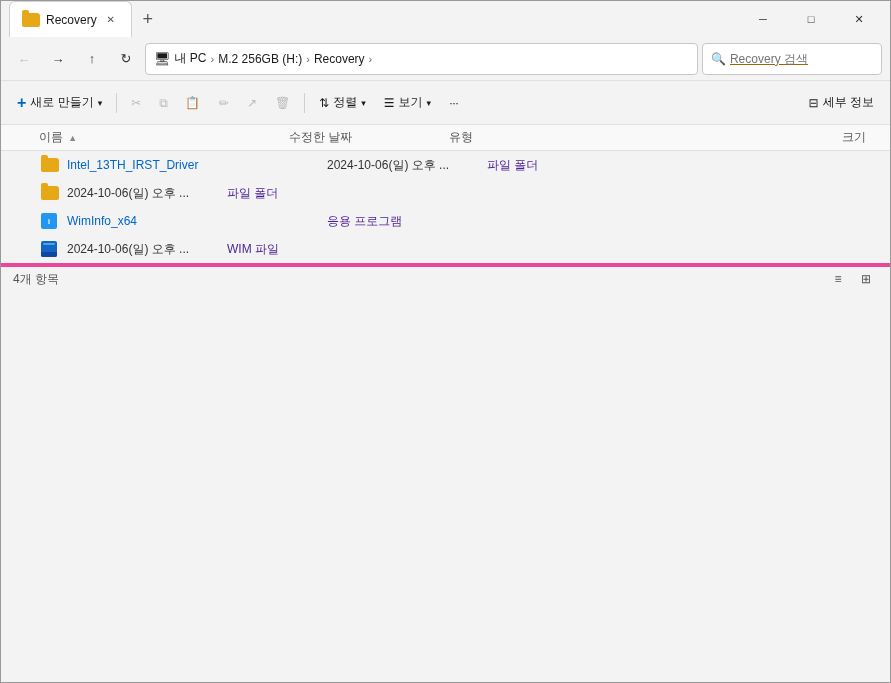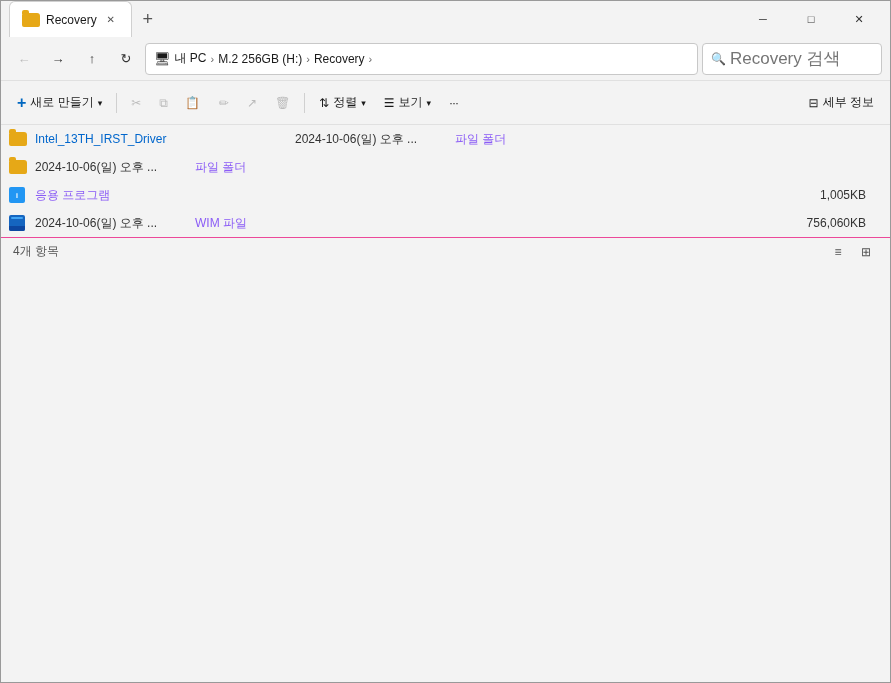--- a/index.html
+++ b/index.html
@@ -157,24 +157,25 @@
       border: 1px solid #c8c8c8;
       border-radius: 4px;
       padding: 4px 8px;
       height: 32px;
       width: 180px;
       gap: 4px;
     }
     .search-bar input {
       border: none;
       outline: none;
-      font-size: 17px;
+      font-size: 12px;
       background: transparent;
       width: 100%;
-      color: #8b5cf6;
+      color: #a16207;
+      text-decoration: underline;
     }
 
     
     .toolbar {
       display: flex;
       align-items: center;
       padding: 4px 8px;
       gap: 2px;
       border-bottom: 1px solid #e0e0e0;
       height: 44px;
@@ -226,20 +227,21 @@
       cursor: pointer;
     }
 
     .file-item {
       display: flex;
       align-items: center;
       padding: 2px 8px;
       cursor: default;
       height: 28px;
       font-size: 12px;
+      margin-left: 32px;
     }
     .file-icon {
       width: 20px;
       height: 16px;
       margin-right: 6px;
       flex-shrink: 0;
     }
     .folder-icon {
       width: 18px;
       height: 14px;
@@ -275,36 +277,36 @@
       white-space: nowrap;
       overflow: hidden;
       text-overflow: ellipsis;
     }
     .file-date {
       width: 160px;
       color: #333;
     }
     .file-type {
       width: 120px;
-      color: #8b5cf6;
+      color: #4c1d95;
     }
     .file-size {
       flex: 1;
       text-align: right;
       color: #333;
       padding-right: 16px;
     }
 
     
     .status-bar {
       display: flex;
       align-items: center;
       justify-content: space-between;
       padding: 4px 12px;
-      border-top: 1px solid #ec4899;
+      border-top: 4px solid #ec4899;
       background: #f3f3f3;
       height: 28px;
       font-size: 12px;
       color: #555;
     }
     .status-right {
       display: flex;
       gap: 4px;
     }
     .view-btn {
@@ -418,20 +420,35 @@
   <div class="toolbar-spacer"></div>
 
   <div class="detail-btn">
     <span>⊟</span>
     <span>세부 정보</span>
   </div>
 </div>
 
 <div class="file-list-wrapper">
 
+  <div class="file-list-header">
+    <span style="width:280px; padding-left:30px; display:inline-block;">
+      <span>이름</span>
+      <span class="sort-indicator">▲</span>
+    </span>
+    <span style="width:160px; display:inline-block;">
+      <span>수정한 날짜</span>
+    </span>
+    <span style="width:120px; display:inline-block;">
+      <span>유형</span>
+    </span>
+    <span style="flex:1; text-align:right; padding-right:16px; display:inline-block;">
+      <span>크기</span>
+    </span>
+  </div>
 
   <div id="file-list">
       <div class="file-item">
       <div class="file-icon" style="display:flex; align-items:center; margin-right:6px; width:20px;">
           <div class="folder-icon"></div>
         </div>
       <span class="file-name">Intel_13TH_IRST_Driver</span>
       <span class="file-date">2024-10-06(일) 오후 ...</span>
       <span class="file-type">파일 폴더</span>
       <span class="file-size"></span>
@@ -443,33 +460,32 @@
       <span class="file-date">2024-10-06(일) 오후 ...</span>
       <span class="file-type">파일 폴더</span>
       <span class="file-size"></span>
     </div>
       <div class="file-item">
       <div class="file-icon" style="display:flex; align-items:center; margin-right:6px; width:20px;">
           <div class="app-icon" style="font-size:8px; background:#2196f3; color:white; width:16px; height:16px; border-radius:2px; display:flex; align-items:center; justify-content:center;">
             <span style="font-size:7px; font-weight:bold; color:white;">i</span>
           </div>
         </div>
+      <span class="file-name">WimInfo_x64</span>
       <span class="file-type">응용 프로그램</span>
-      <span class="file-size">1,005KB</span>
     </div>
       <div class="file-item">
       <div class="file-icon" style="display:flex; align-items:center; margin-right:6px; width:20px;">
           <div style="width:16px; height:16px; background:#1565c0; border-radius:2px; position:relative; display:flex; align-items:flex-end;">
             <div style="position:absolute; bottom:0; left:0; right:0; height:5px; background:#0d47a1; border-radius:0 0 2px 2px;"></div>
             <div style="position:absolute; top:2px; left:2px; right:2px; height:2px; background:#42a5f5; border-radius:1px;"></div>
           </div>
         </div>
       <span class="file-date">2024-10-06(일) 오후 ...</span>
       <span class="file-type">WIM 파일</span>
-      <span class="file-size">756,060KB</span>
     </div>
     </div>
 </div>
 
 <div class="status-bar">
   <span>4개 항목</span>
   <div class="status-right">
     <div class="view-btn">≡</div>
     <div class="view-btn">⊞</div>
   </div>

